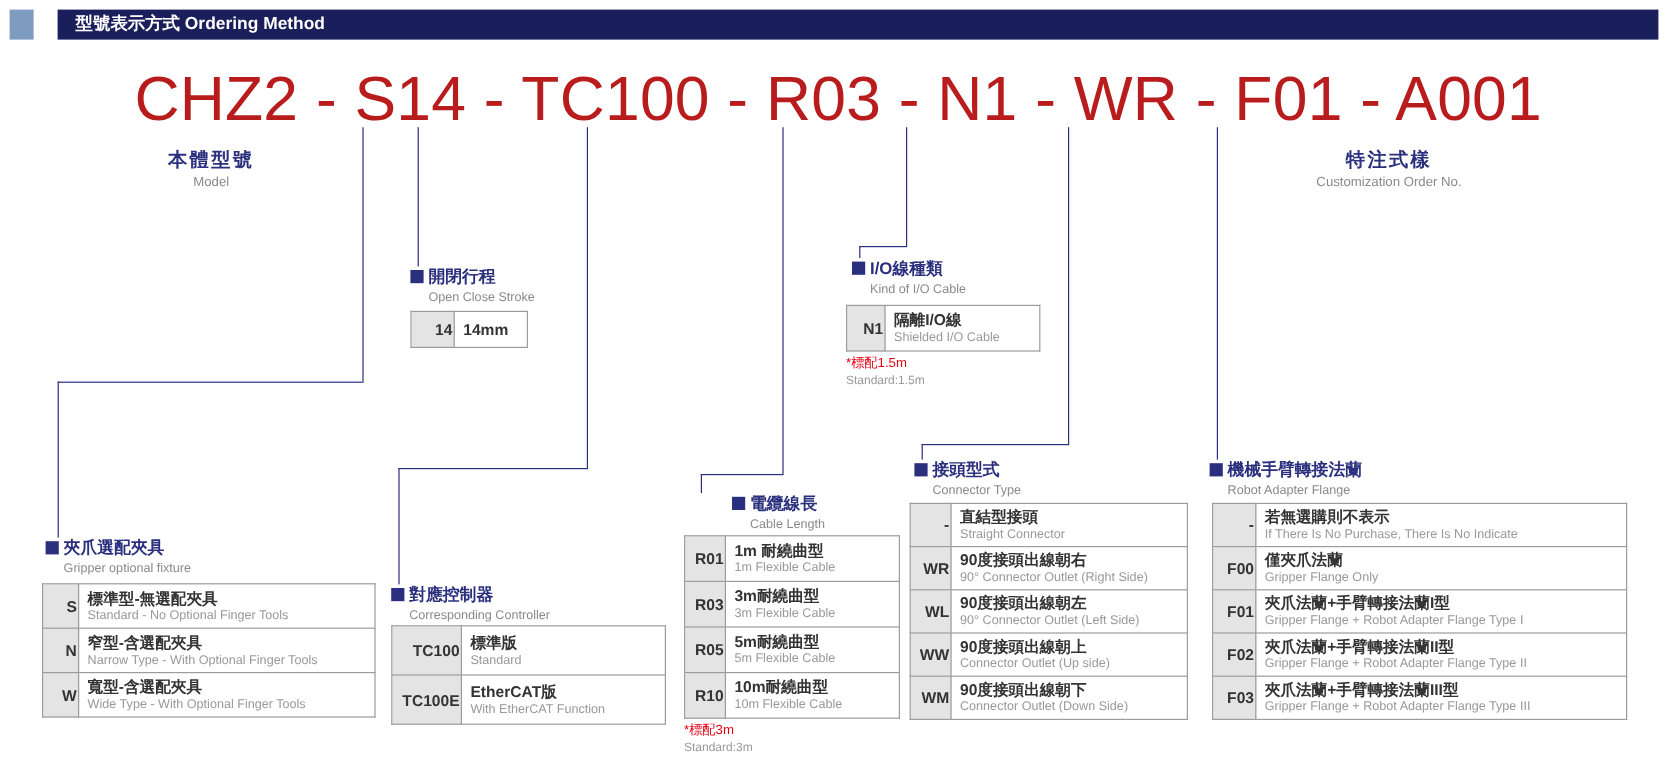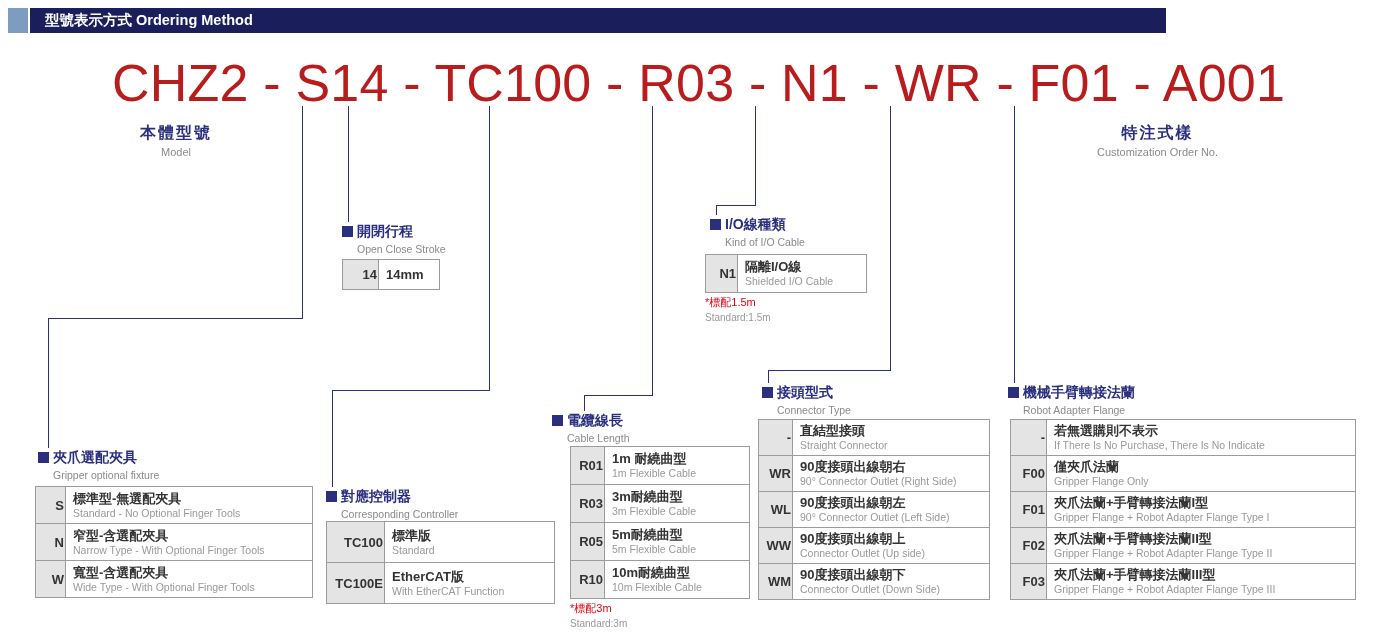--- a/index.html
+++ b/index.html
@@ -2,21 +2,21 @@
 <html style="--navy: #2a2f7e; --header-bar: #1a1e5a; --header-sq: #7e9cc0; --code-bg: #e4e4e4; --red: #e60012;"><head>
 <meta charset="utf-8">
 <style>
   *{margin:0;padding:0;box-sizing:border-box}
   html,body{background:#ffffff}
   body{font-family:"Liberation Sans","DejaVu Sans",sans-serif;}
   .canvas{position:relative;width:1389px;height:641px;background:#fff;overflow:hidden}
 
   
   .hdr-sq{position:absolute;left:8px;top:8px;width:20px;height:25px;background:var(--header-sq,#7e9cc0)}
-  .hdr-bar{position:absolute;left:30px;top:8px;width:1136px;height:25px;background:var(--header-bar,#1a1e5a)}
+  .hdr-bar{position:absolute;left:48px;top:8px;width:1334px;height:25px;background:var(--header-bar,#1a1e5a)}
   .hdr-title{position:absolute;left:15px;top:0;line-height:25px;color:#fff;font-size:14.5px;font-weight:bold;white-space:nowrap}
 
   
   .model{position:absolute;left:112px;top:53px;font-size:52px;color:#b91c1c;white-space:nowrap;letter-spacing:0.2px}
 
   
   .line{position:absolute;background:var(--navy,#2a2f7e)}
 
   
   .biglabel{position:absolute;text-align:center}
@@ -167,21 +167,21 @@
     <tbody>
       <tr>
         <td class="code">14</td>
         <td class="desc">
           <div class="zh">14mm</div>
         </td>
       </tr>
     </tbody>
   </table>
 
-  <div class="sec" style="left:552px;top:411px">
+  <div class="sec" style="left:610px;top:411px">
     <div><span class="sq"></span><span class="zh-t">電纜線長</span></div>
     <div class="en-t">Cable Length</div>
   </div>
   <table class="opt tbl-cable" style="left:570px;top:446px;width:180px">
     <colgroup>
         <col style="width:34px">
         <col>
       </colgroup>
     <tbody>
       <tr>

